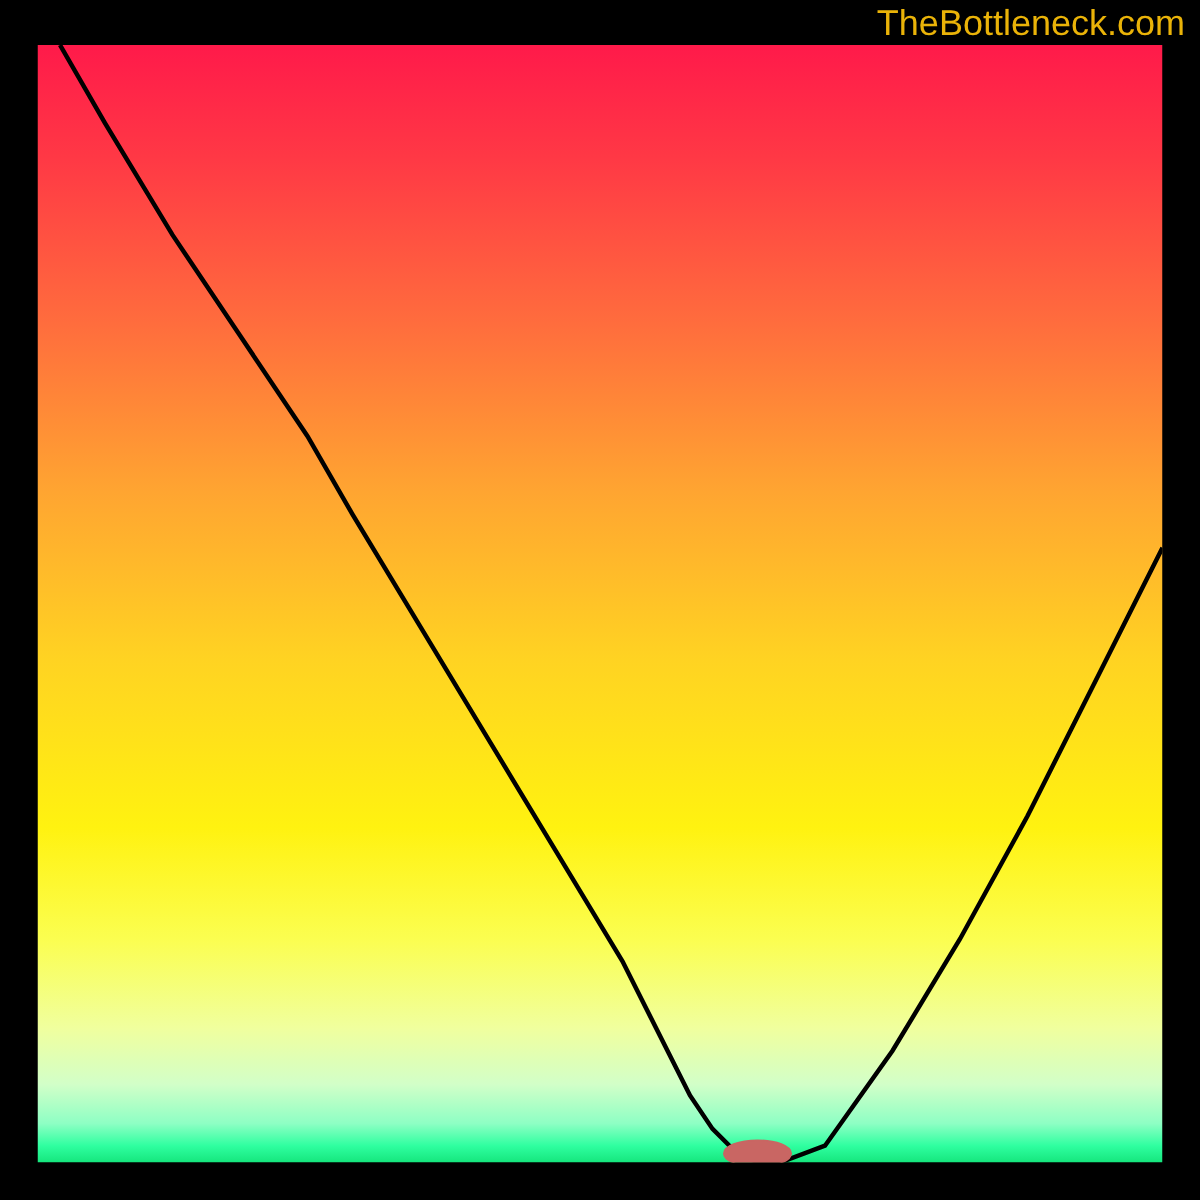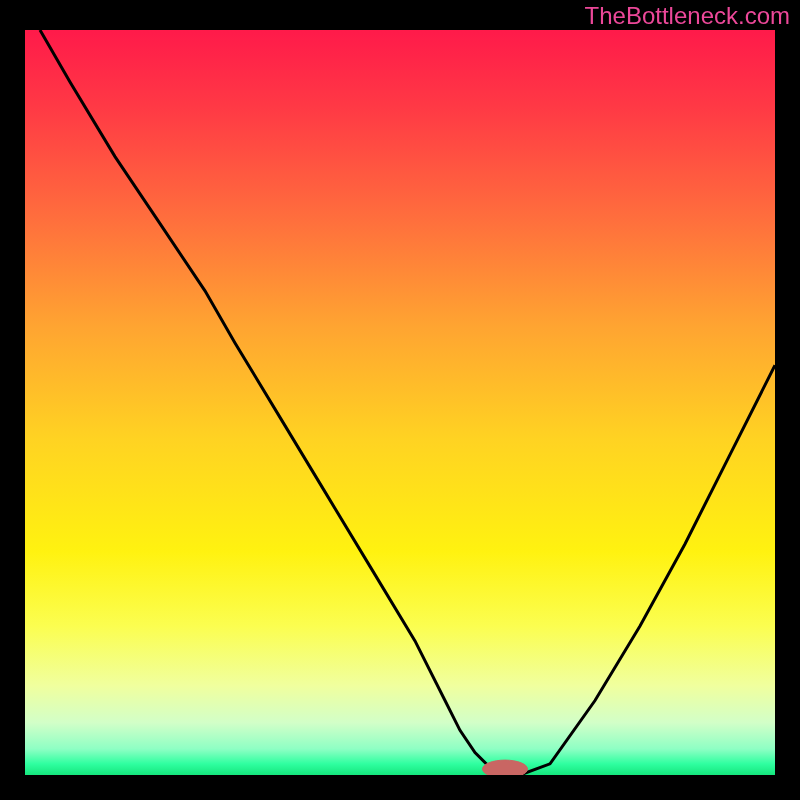--- a/index.html
+++ b/index.html
@@ -14,21 +14,21 @@
   .frame {
     position: relative;
     width: 800px;
     height: 800px;
     background: #000;
   }
   .watermark {
     position: absolute;
     top: 2px;
     right: 10px;
-    color: #ec4899;
+    color: #eab308;
     font-size: 24px;
     font-weight: 500;
   }
   .plot-area {
     position: absolute;
     left: 25px;
     top: 30px;
     width: 750px;
     height: 745px;
   }

